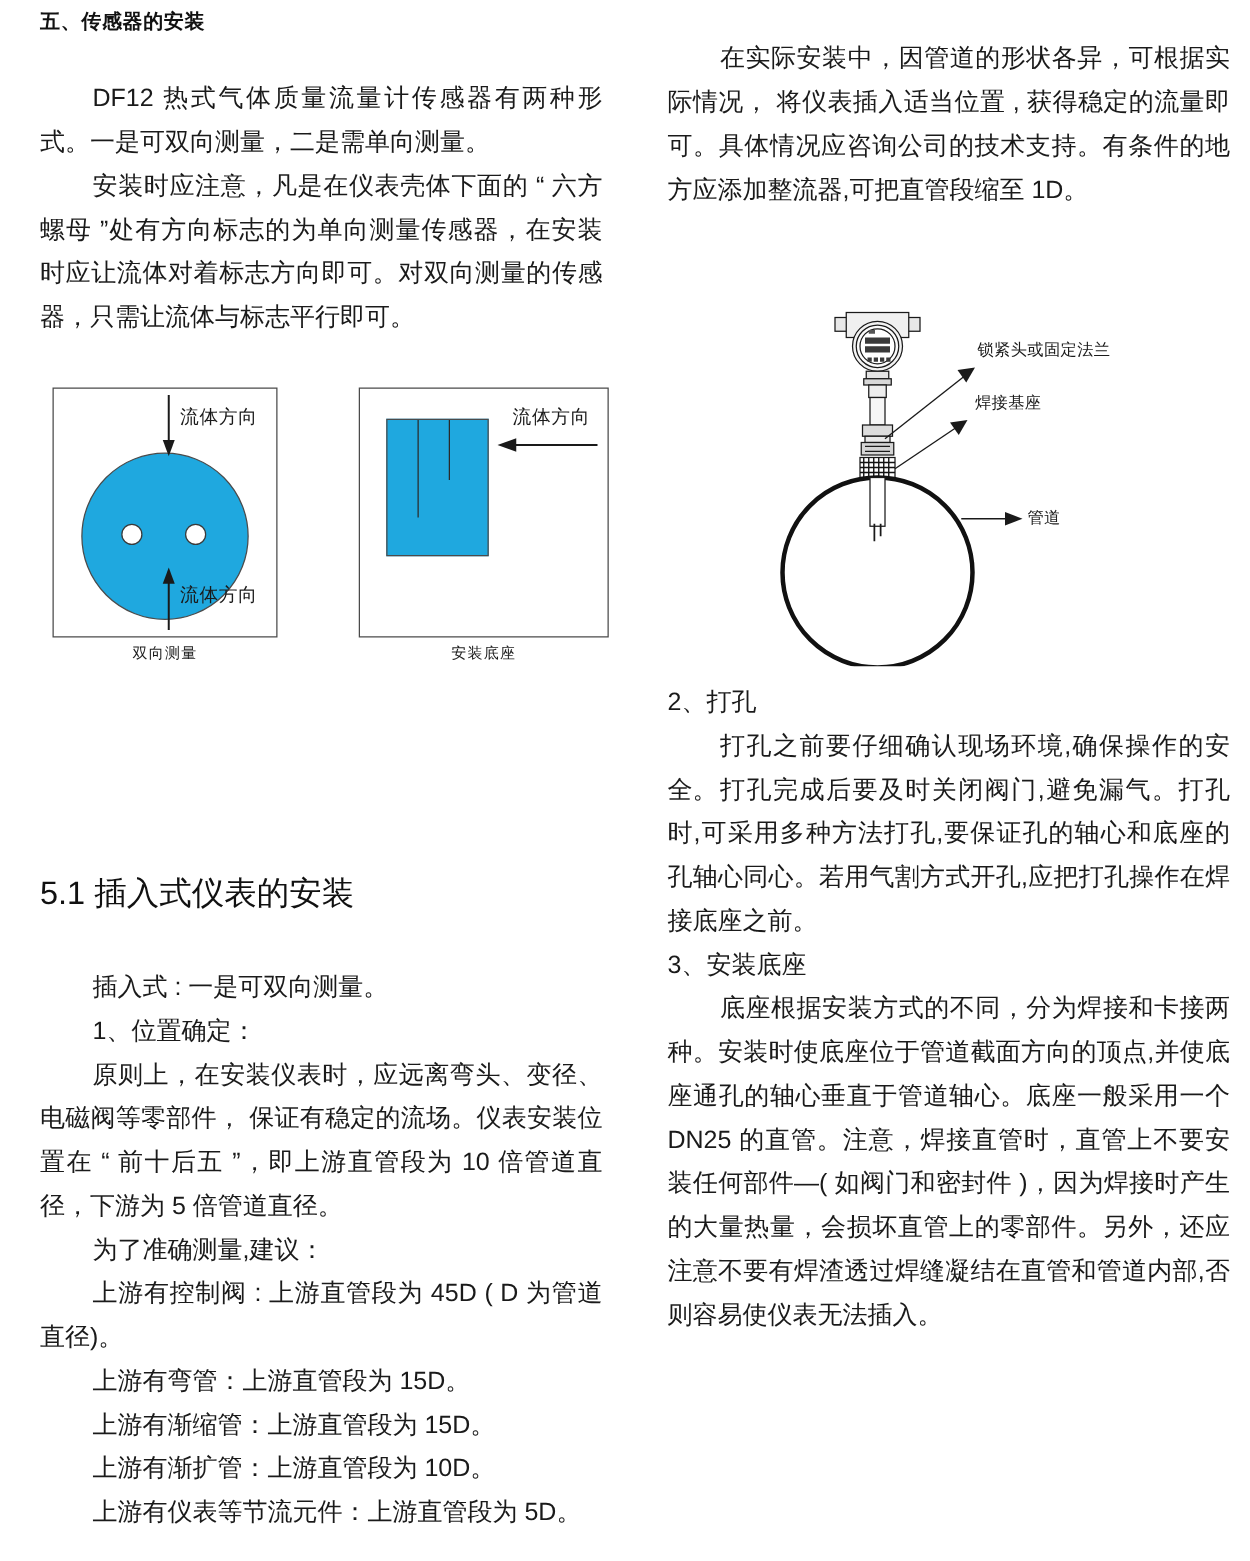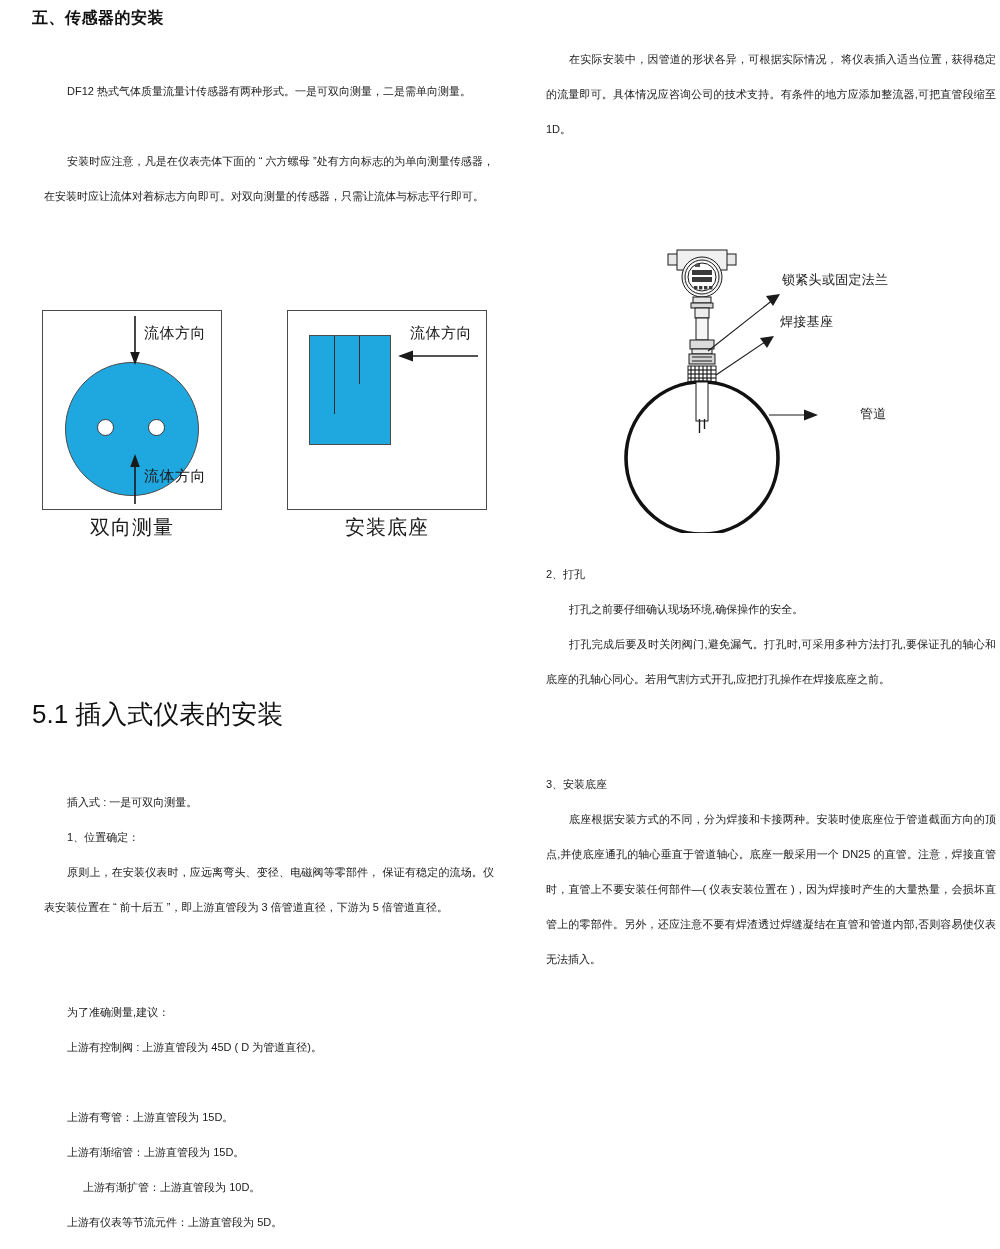--- a/index.html
+++ b/index.html
@@ -39,23 +39,23 @@
   }
   h2.sub-title {
     font-size: 26px;
     font-weight: normal;
     margin: 0;
     padding: 0;
     line-height: 1.25;
     color: #111;
   }
   p.para {
-    font-size: 11px;
+    font-size: 20px;
     line-height: 35px;
-    margin: 12px;
+    margin: 0;
     padding: 0;
     text-align: justify;
     text-justify: inter-ideograph;
     color: #1a1a1a;
   }
   p.indent { text-indent: 2.1em; }
   p.flush  { text-indent: 0; }
 
   
   .fig-pair {
@@ -66,21 +66,21 @@
   .fig-box {
     position: absolute;
     border: 1px solid #4a4a4a;
     background: #fff;
     box-sizing: border-box;
   }
   .fig-cap {
     position: absolute;
     text-align: center;
     font-family: "Liberation Serif", "DejaVu Serif", serif;
-    font-size: 20px;
+    font-size: 12px;
     color: #1a1a1a;
     letter-spacing: 1px;
   }
   .blue-circle {
     position: absolute;
     border-radius: 50%;
     background: #1FA8DF;
     border: 1px solid #4b4b4b;
     box-sizing: border-box;
   }
@@ -176,26 +176,26 @@
       </svg>
       <span class="flow-label" style="left:378px; top:22px;">流体方向</span>
 
       <span class="fig-cap" style="left:255px; top:212px; width:200px;">安装底座</span>
     </div>
 
     <h2 class="sub-title" style="position:absolute; top:698px; left:0;">5.1 插入式仪表的安装</h2>
 
     <p class="para indent" style="position:absolute; top:773px; left:0; width:450px;">插入式 : 一是可双向测量。</p>
     <p class="para indent" style="position:absolute; top:808px; left:0; width:450px;">1、位置确定：</p>
-    <p class="para indent" style="position:absolute; top:843px; left:0; width:450px;">原则上，在安装仪表时，应远离弯头、变径、电磁阀等零部件， 保证有稳定的流场。仪表安装位置在 “ 前十后五 ”，即上游直管段为 3 倍管道直径，下游为 5 倍管道直径。</p>
+    <p class="para indent" style="position:absolute; top:843px; left:0; width:450px;">原则上，在安装仪表时，应远离弯头、变径、电磁阀等零部件， 保证有稳定的流场。仪表安装位置在 “ 前十后五 ”，即上游直管段为 10 倍管道直径，下游为 5 倍管道直径。</p>
     <p class="para indent" style="position:absolute; top:983px; left:0; width:450px;">为了准确测量,建议：</p>
     <p class="para indent" style="position:absolute; top:1018px; left:0; width:450px;">上游有控制阀 : 上游直管段为 45D ( D 为管道直径)。</p>
     <p class="para indent" style="position:absolute; top:1088px; left:0; width:450px;">上游有弯管：上游直管段为 15D。</p>
     <p class="para indent" style="position:absolute; top:1123px; left:0; width:450px;">上游有渐缩管：上游直管段为 15D。</p>
-    <p class="para indent" style="position:absolute; top:1158px; left:16px; width:450px;">上游有渐扩管：上游直管段为 10D。</p>
+    <p class="para indent" style="position:absolute; top:1158px; left:0; width:450px;">上游有渐扩管：上游直管段为 10D。</p>
     <p class="para indent" style="position:absolute; top:1193px; left:0; width:450px;">上游有仪表等节流元件：上游直管段为 5D。</p>
   </div>
 
   <div class="col col-right">
 
     <p class="para indent" style="position:absolute; top:30px; left:0; width:450px;">在实际安装中，因管道的形状各异，可根据实际情况， 将仪表插入适当位置 , 获得稳定的流量即可。具体情况应咨询公司的技术支持。有条件的地方应添加整流器,可把直管段缩至 1D。</p>
 
     <div class="pipe-fig" style="top:233px;">
 
       <svg width="362" height="300" viewBox="0 0 362 300">
@@ -257,24 +257,24 @@
 
           <line x1="147" y1="182" x2="185" y2="182" stroke="#1a1a1a" stroke-width="1.1"></line>
           <polygon points="196,182 182,176.6 182,187.4" fill="#1a1a1a" stroke="none"></polygon>
         </g>
       </svg>
 
       <span class="pipe-label" style="left:160px; top:38px;">锁紧头或固定法兰</span>
 
       <span class="pipe-label" style="left:158px; top:80px;">焊接基座</span>
 
-      <span class="pipe-label" style="left:200px; top:172px;margin-left:38px;">管道</span>
+      <span class="pipe-label" style="left:200px; top:172px;">管道</span>
     </div>
 
     <p class="para flush" style="position:absolute; top:545px; left:0; width:450px;">2、打孔</p>
     <p class="para indent" style="position:absolute; top:580px; left:0; width:450px;">打孔之前要仔细确认现场环境,确保操作的安全。</p>
     <p class="para indent" style="position:absolute; top:615px; left:0; width:450px;">打孔完成后要及时关闭阀门,避免漏气。打孔时,可采用多种方法打孔,要保证孔的轴心和底座的孔轴心同心。若用气割方式开孔,应把打孔操作在焊接底座之前。</p>
 
     <p class="para flush" style="position:absolute; top:755px; left:0; width:450px;">3、安装底座</p>
-    <p class="para indent" style="position:absolute; top:790px; left:0; width:450px;">底座根据安装方式的不同，分为焊接和卡接两种。安装时使底座位于管道截面方向的顶点,并使底座通孔的轴心垂直于管道轴心。底座一般采用一个 DN25 的直管。注意，焊接直管时，直管上不要安装任何部件—( 仪表安装位置在 )，因为焊接时产生的大量热量，会损坏直管上的零部件。另外，还应注意不要有焊渣透过焊缝凝结在直管和管道内部,否则容易使仪表无法插入。</p>
+    <p class="para indent" style="position:absolute; top:790px; left:0; width:450px;">底座根据安装方式的不同，分为焊接和卡接两种。安装时使底座位于管道截面方向的顶点,并使底座通孔的轴心垂直于管道轴心。底座一般采用一个 DN25 的直管。注意，焊接直管时，直管上不要安装任何部件—( 如阀门和密封件 )，因为焊接时产生的大量热量，会损坏直管上的零部件。另外，还应注意不要有焊渣透过焊缝凝结在直管和管道内部,否则容易使仪表无法插入。</p>
   </div>
 
 </div>
 
 </body></html>

